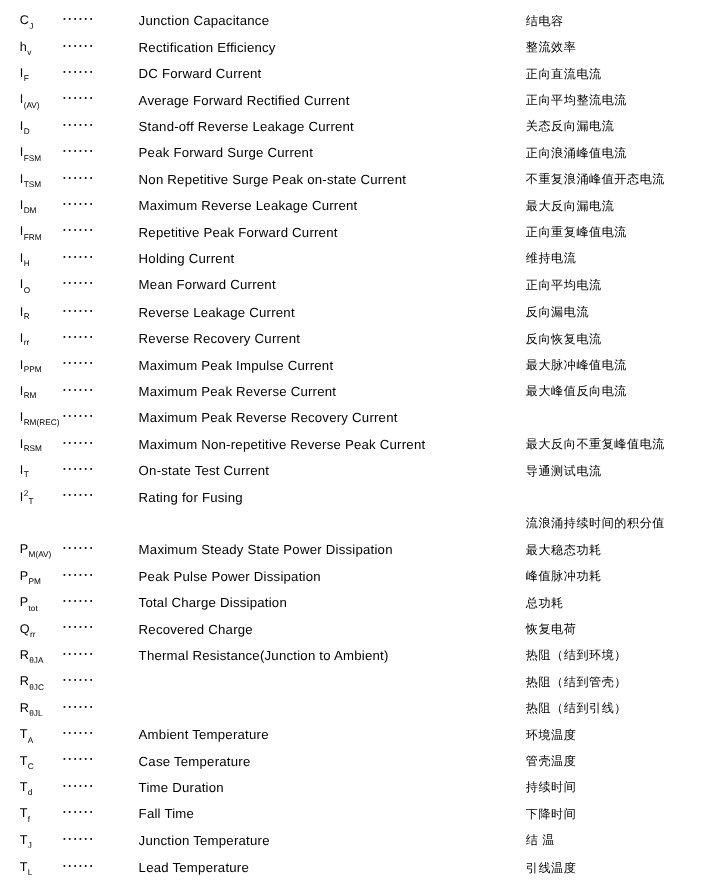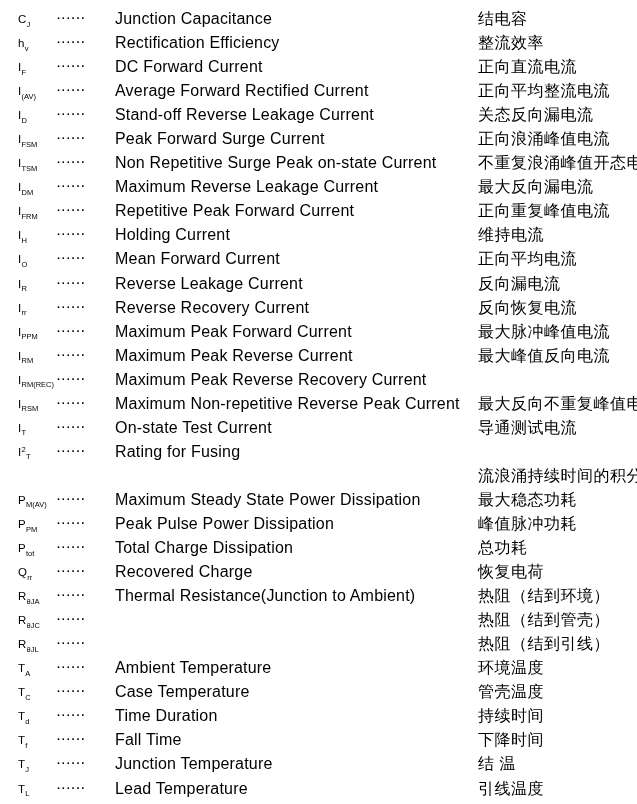--- a/index.html
+++ b/index.html
@@ -23,22 +23,22 @@
     height: 24.05px;
   }
   .col {
     position: absolute;
     top: 50%;
     transform: translateY(-50%);
     white-space: nowrap;
   }
   .col-sym  { left: 18px;  font-size: 11.5px; letter-spacing: 0.3px; }
   .col-dots { left: 57px;  font-size: 11px; letter-spacing: 1.2px; font-weight: bold; margin-top: -1px; }
-  .col-en   { left: 115px; font-size: 16px; letter-spacing: 0.2px; }
-  .col-zh   { left: 478px; font-size: 16px; letter-spacing: 0.5px; }
+  .col-en   { left: 126px; font-size: 12px; letter-spacing: 0.2px; }
+  .col-zh   { left: 478px; font-size: 11px; letter-spacing: 0.5px; }
   .sym-sup {
     font-size: 7.5px;
     position: relative;
     top: -4px;
   }
   .sym-sub {
     font-size: 7.5px;
     position: relative;
     top: 3.5px;
     letter-spacing: 0;
@@ -135,21 +135,21 @@
   <div class="row">
     <span class="col col-sym"><span>I</span><span class="sym-sup"></span><span class="sym-sub">rr</span></span>
     <span class="col col-dots">······</span>
     <span class="col col-en">Reverse Recovery Current</span>
     <span class="col col-zh">反向恢复电流</span>
   </div>
 
   <div class="row">
     <span class="col col-sym"><span>I</span><span class="sym-sup"></span><span class="sym-sub">PPM</span></span>
     <span class="col col-dots">······</span>
-    <span class="col col-en">Maximum Peak Forward Current</span>
+    <span class="col col-en">Maximum Peak Impulse Current</span>
     <span class="col col-zh">最大脉冲峰值电流</span>
   </div>
 
   <div class="row">
     <span class="col col-sym"><span>I</span><span class="sym-sup"></span><span class="sym-sub">RM</span></span>
     <span class="col col-dots">······</span>
     <span class="col col-en">Maximum Peak Reverse Current</span>
     <span class="col col-zh">最大峰值反向电流</span>
   </div>
 

